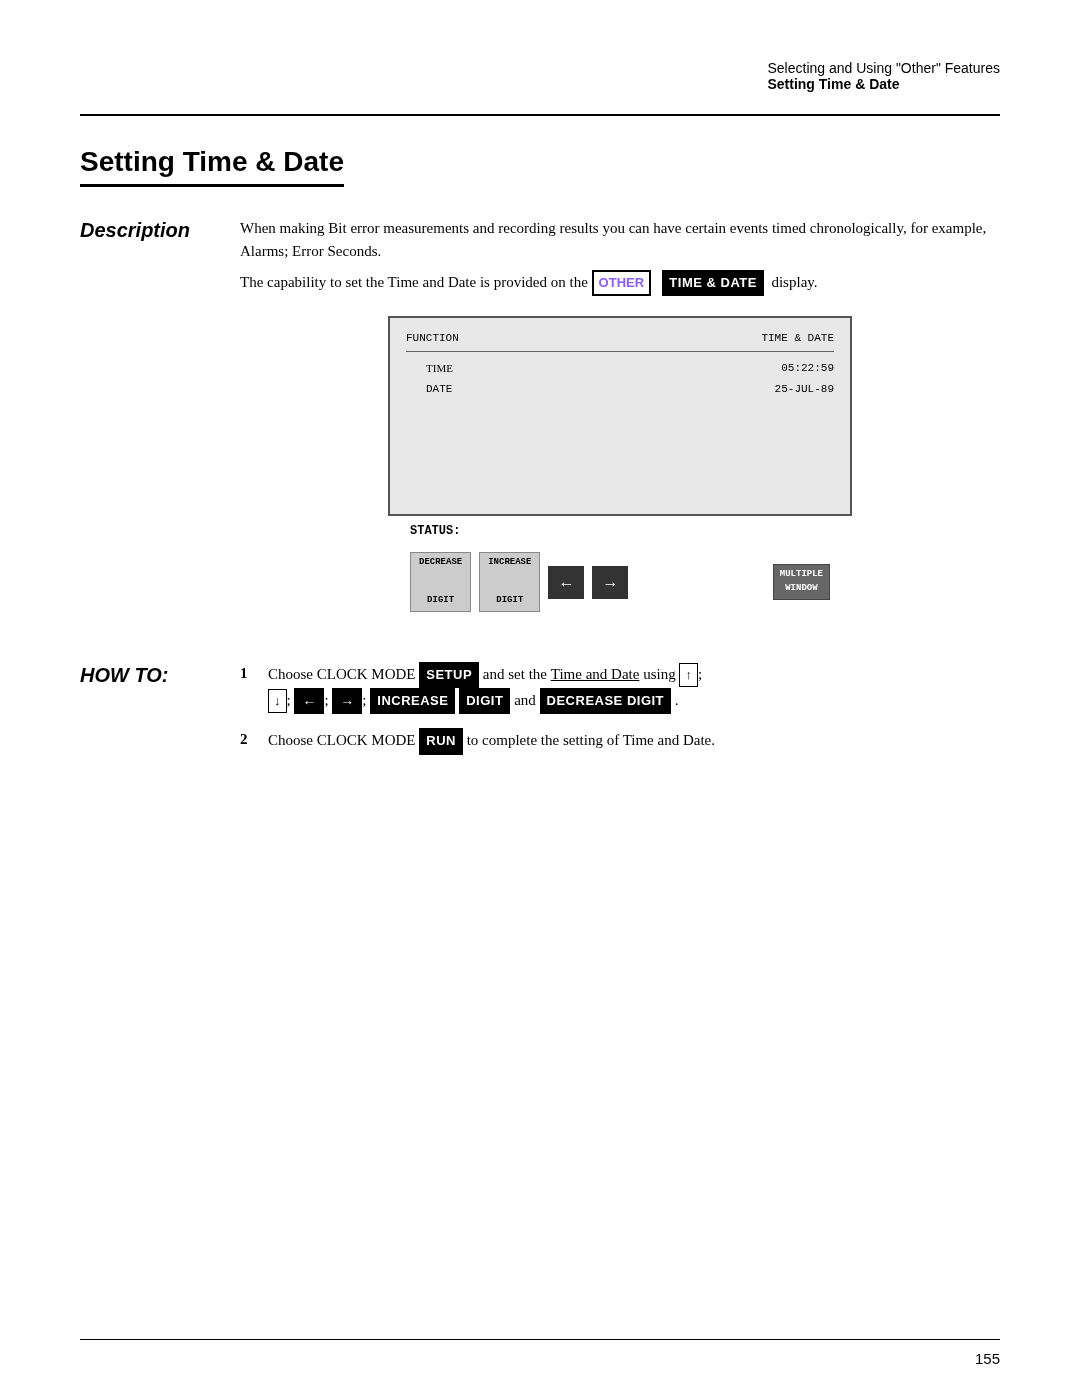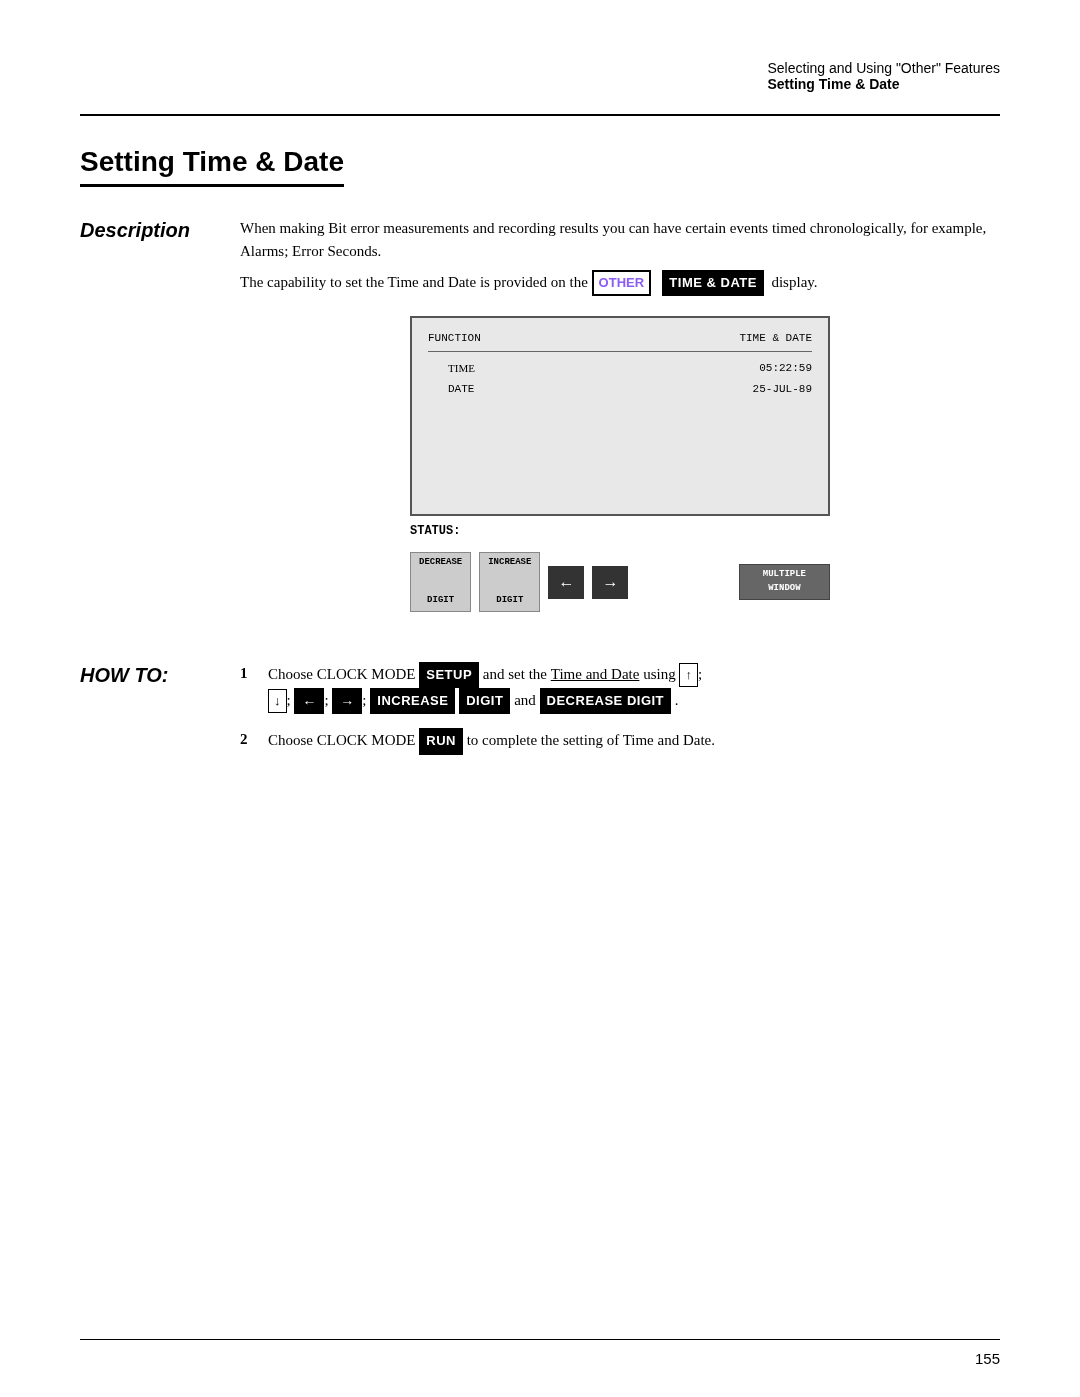--- a/index.html
+++ b/index.html
@@ -142,21 +142,21 @@
 
     
     .display-container {
       margin: 20px 0 20px 0;
       display: flex;
       flex-direction: column;
       align-items: center;
     }
 
     .display-screen {
-      width: 420px;
+      width: 464px;
       border: 2px solid #555;
       background: #e8e8e8;
       padding: 12px 16px;
       font-family: 'Courier New', monospace;
       font-size: 12px;
       min-height: 200px;
     }
 
     .display-row {
       display: flex;
@@ -229,21 +229,21 @@
       font-size: 16px;
     }
 
     .status-multi {
       display: flex;
       flex-direction: column;
       align-items: center;
       background: #666;
       color: #fff;
       border: 1px solid #444;
-      padding: 3px 23px;
+      padding: 3px 6px;
       font-family: 'Courier New', monospace;
       font-size: 9px;
       font-weight: bold;
       min-width: 55px;
       text-align: center;
     }
 
     
     .howto-steps {
       list-style: none;

